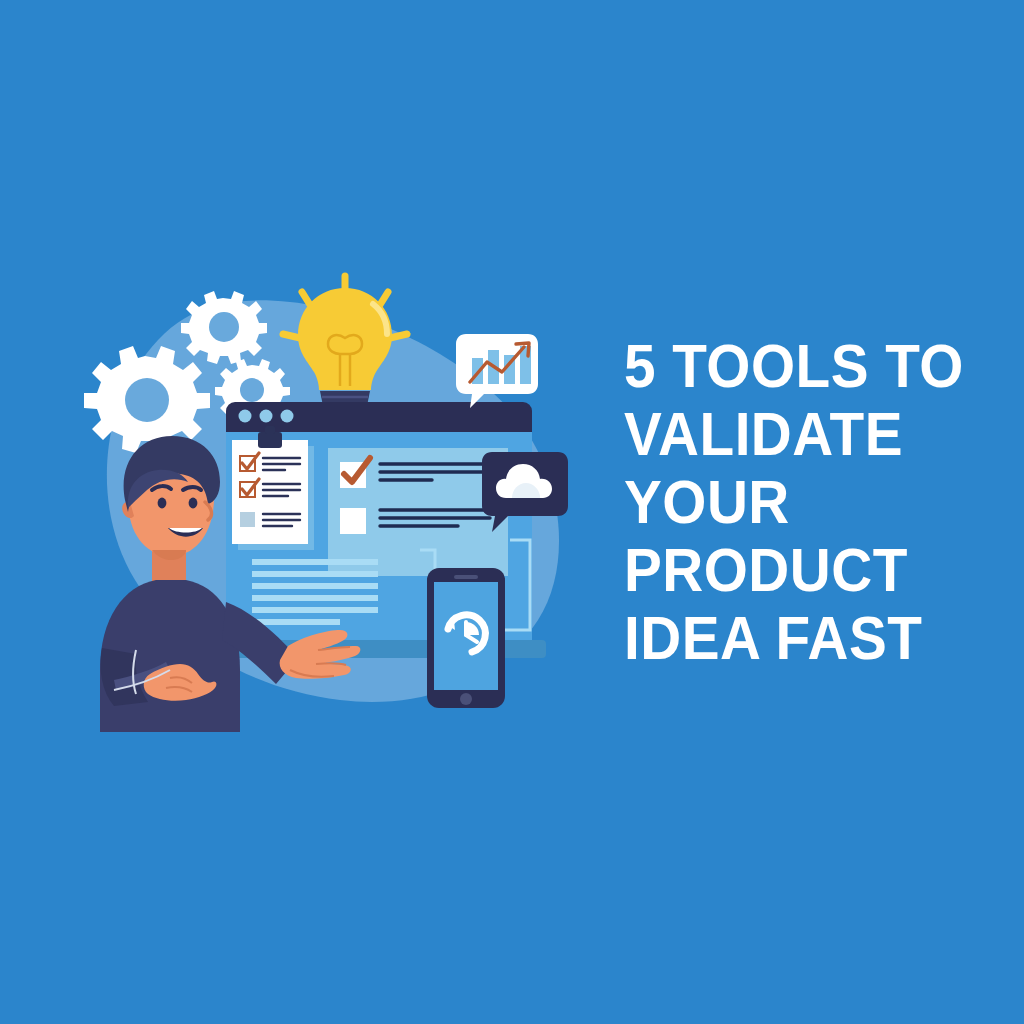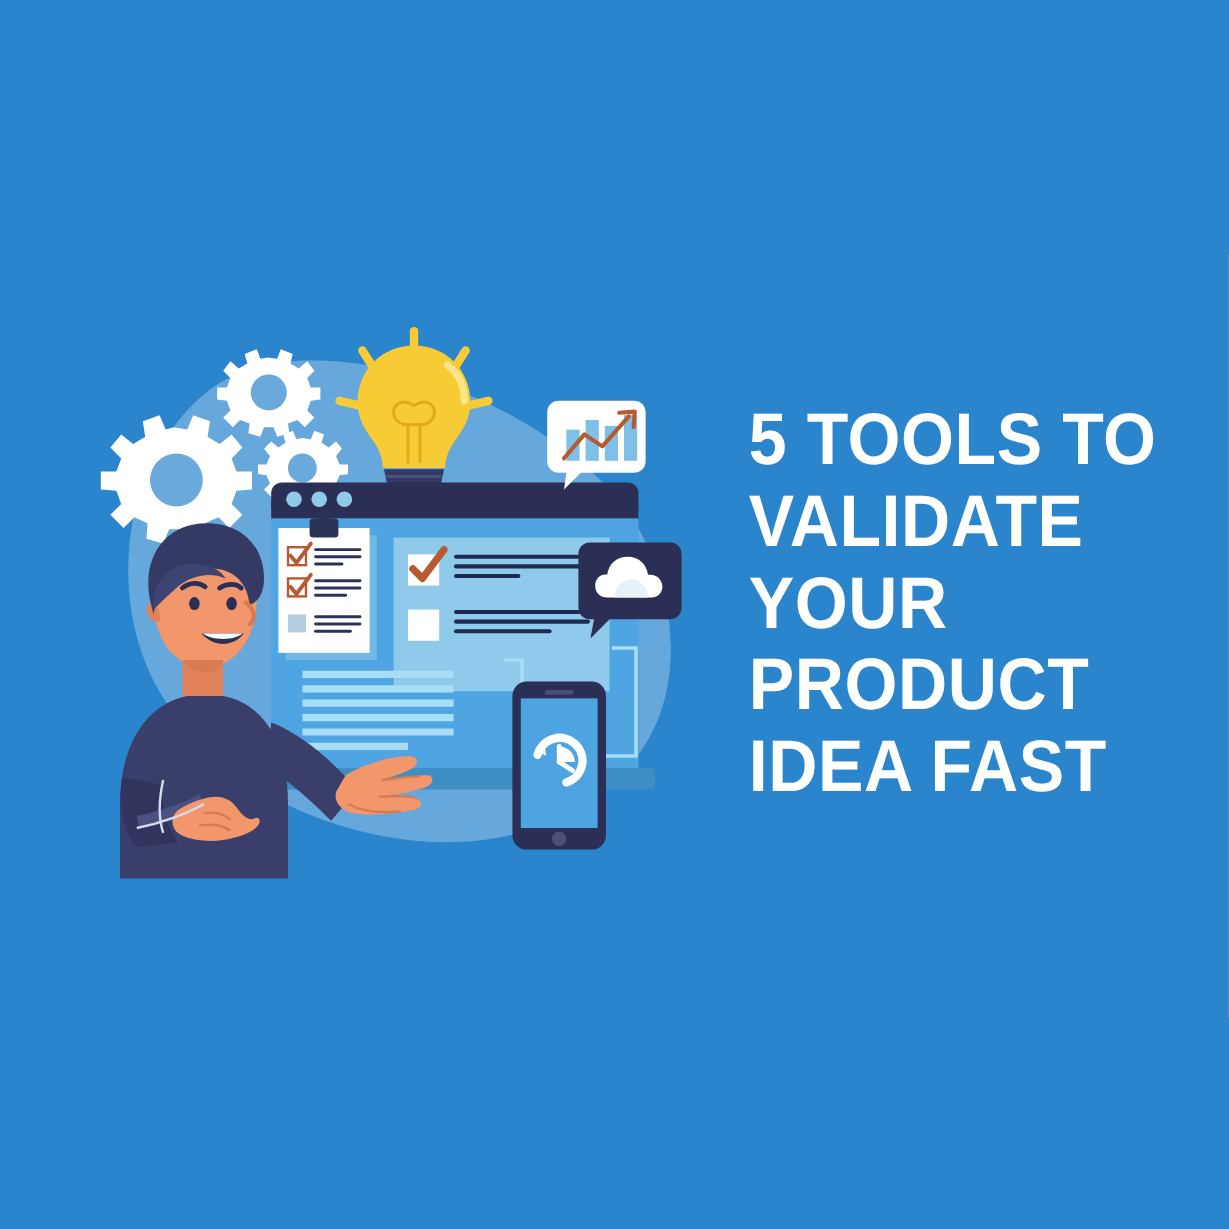--- a/index.html
+++ b/index.html
@@ -56,21 +56,21 @@
     letter-spacing: 0.5px;
     text-transform: uppercase;
     transform: scaleX(0.93);
     transform-origin: left center;
     white-space: nowrap;
   }
 </style>
 </head>
 <body>
 
-<div id="banner" style="background: #c2410c; text-decoration: underline;">
+<div id="banner" style="background: #404040; text-decoration: underline;">
   <div class="bg-fill" style="background: rgb(43, 133, 204);"></div>
 
   <div id="illustration">
     <svg viewBox="0 0 560 500" xmlns="http://www.w3.org/2000/svg">
 
       <path d="M95,120 C60,175 55,265 95,330 C135,395 215,440 300,450
                C385,460 460,430 498,370 C536,310 520,215 470,160
                C420,105 330,60 250,52 C170,44 130,65 95,120 Z" fill="#69a9dc" opacity="0.95"></path>
 
       <g fill="#ffffff">

